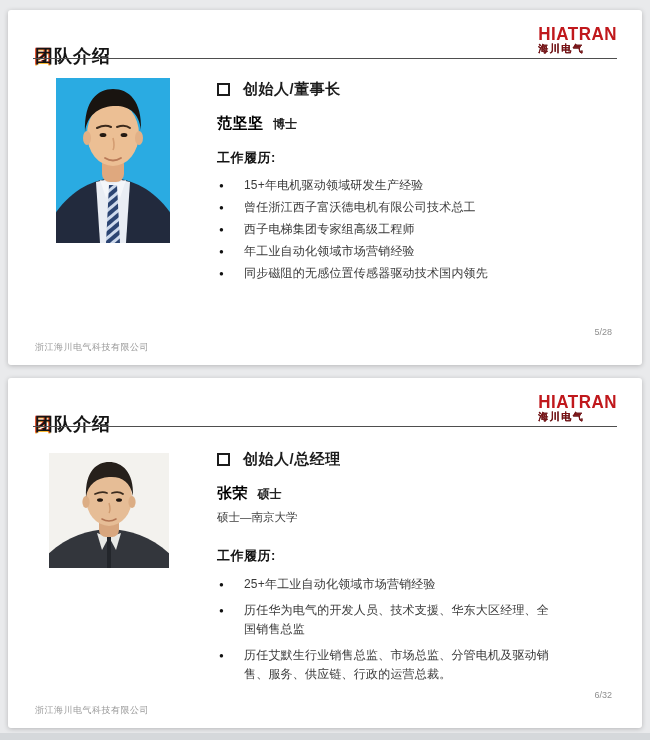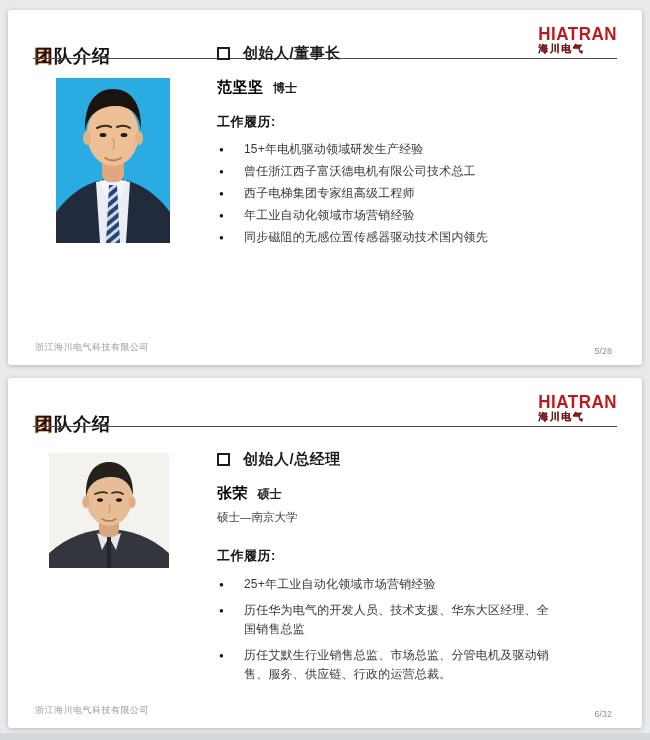--- a/index.html
+++ b/index.html
@@ -29,21 +29,21 @@
   .logo{position:absolute;right:25px;top:16px;text-align:left;line-height:1;}
   .logo-name{font-size:17px;font-weight:800;color:#c0181c;letter-spacing:.5px;transform:scaleY(1.08);display:block;}
   .logo-sub{display:block;font-size:10px;font-weight:bold;color:#7e1417;letter-spacing:1.5px;margin-top:1px;text-shadow:0 0 .4px #40090b;}
 
   .photo{position:absolute;overflow:hidden;}
   .photo-1{left:48px;top:68px;width:114px;height:165px;}
   .photo-2{left:41px;top:75px;width:120px;height:115px;}
   .photo svg{display:block;width:100%;height:100%;}
 
   .content{position:absolute;left:209px;top:0;width:410px;color:#3c3c3c;}
-  .content-1{padding-top:34px;}
+  .content-1{padding-top:70px;}
   .content-2{padding-top:72px;}
 
   .role-heading{display:flex;align-items:center;font-size:15px;font-weight:bold;color:#1c1c1c;letter-spacing:.5px;}
   .square-bullet{width:9px;height:9px;border:2px solid #1c1c1c;margin-right:13px;flex:0 0 auto;}
 
   .name-row{margin-top:15px;}
   .person-name{font-size:15px;font-weight:bold;color:#000000;letter-spacing:.5px;}
   .person-degree{font-size:12px;font-weight:bold;color:#222;margin-left:5px;}
 
   .edu-list{margin-top:5px;}
@@ -54,21 +54,21 @@
   .content-2 .work-heading{margin-top:21px;}
 
   .work-list{margin-top:10px;}
   .work-item{position:relative;padding-left:27px;font-size:12px;color:#3a3a3a;}
   .content-1 .work-item{line-height:17px;margin-bottom:5px;}
   .content-2 .work-item{line-height:19px;margin-bottom:7px;}
   .work-item .dot{position:absolute;left:2px;top:0;font-size:8px;color:#111;line-height:inherit;}
   .work-item .li-text{white-space:pre-line;letter-spacing:.2px;}
 
   .footer-company{position:absolute;left:27px;bottom:11px;font-size:9px;color:#9a9a9a;letter-spacing:.5px;}
-  .footer-page{position:absolute;right:30px;bottom:9px;font-size:9px;color:#8f8f8f;}
+  .footer-page{position:absolute;right:30px;bottom:28px;font-size:9px;color:#8f8f8f;}
 </style>
 </head>
 <body>
 
 <section class="slide slide-1">
   <h1 class="slide-title">团队介绍</h1>
   <div class="logo">
     <span class="logo-name">HIATRAN</span>
     <span class="logo-sub">海川电气</span>
   </div>

